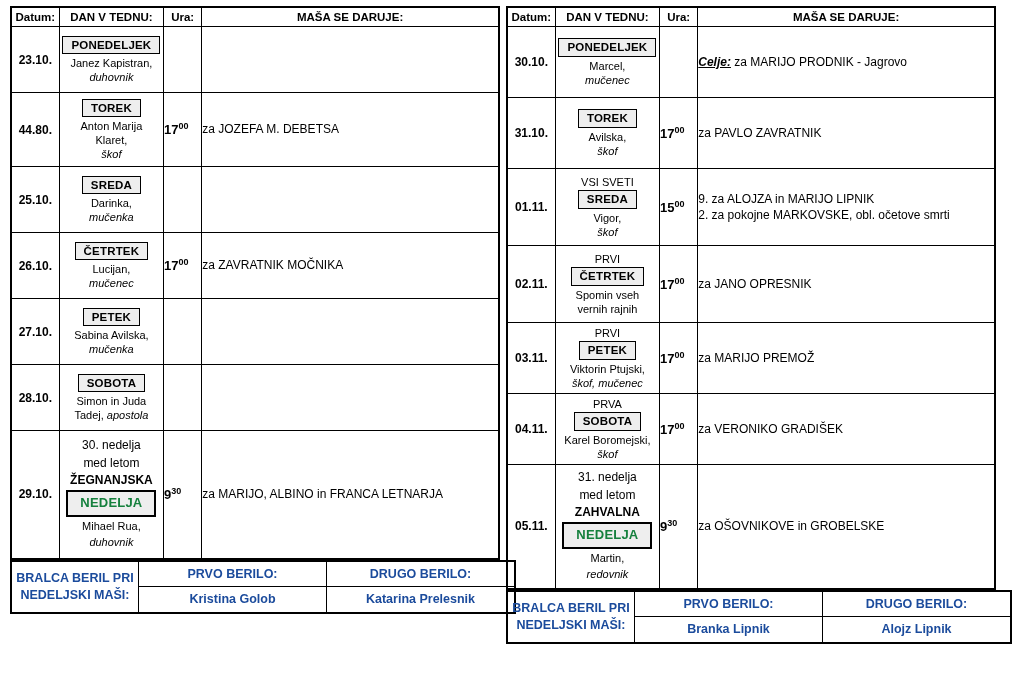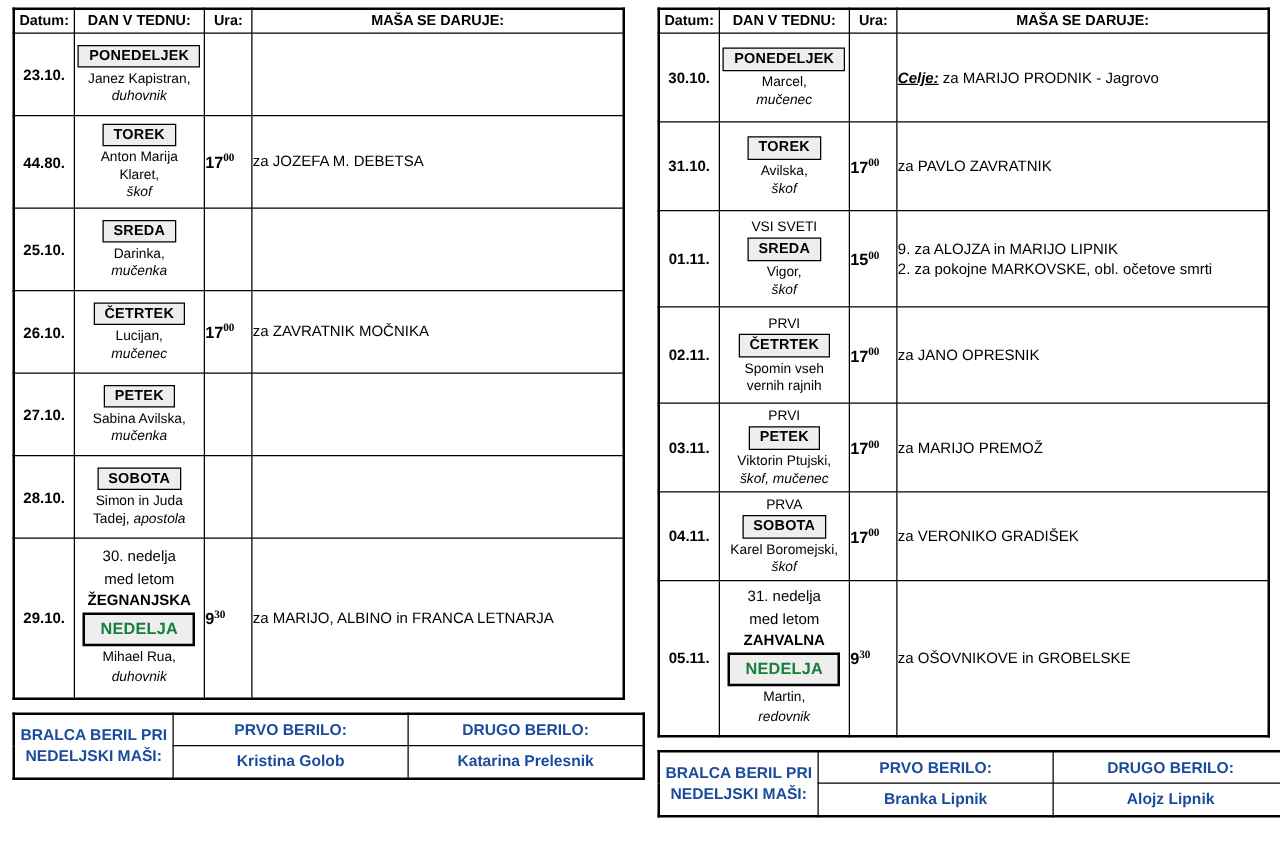--- a/index.html
+++ b/index.html
@@ -10,24 +10,23 @@
   body {
     width: 1024px;
     height: 691px;
     font-family: "Liberation Sans", sans-serif;
     color: #000000;
     position: relative;
     overflow: hidden;
   }
   .page {
     display: flex;
-    gap: 18px;
+    gap: 6px;
     padding: 6px 8px 0 10px;
     box-sizing: border-box;
-    justify-content: space-between;
   }
   .column {
     width: 490px;
     display: flex;
     flex-direction: column;
   }
   table.sched {
     border-collapse: collapse;
     width: 490px;
     table-layout: fixed;
@@ -65,21 +64,20 @@
     text-align: left;
     font-size: 13px;
     font-weight: bold;
     padding-left: 3px;
     white-space: nowrap;
   }
   .c-time sup {
     font-size: 9px;
     vertical-align: super;
     font-weight: bold;
-    font-family: Liberation Serif, serif;
   }
   .c-int {
     text-align: left;
     font-size: 12px;
     padding: 3px 6px;
     line-height: 1.35;
   }
   .daybox {
     display: inline-block;
     border: 1.5px solid #000;
@@ -110,21 +108,20 @@
     text-align: center;
     padding: 5px 2px;
   }
   .sunday-block .big { font-weight: bold; }
 
   
   table.readers {
     border-collapse: collapse;
     width: 490px;
     table-layout: fixed;
-    margin-top: 10px;
     border: 2px solid #000;
   }
   table.readers td {
     border: 1px solid #000;
     text-align: center;
     color: #1b4b9c;
     font-weight: bold;
     font-size: 12.5px;
     padding: 4px 2px;
     line-height: 1.35;

